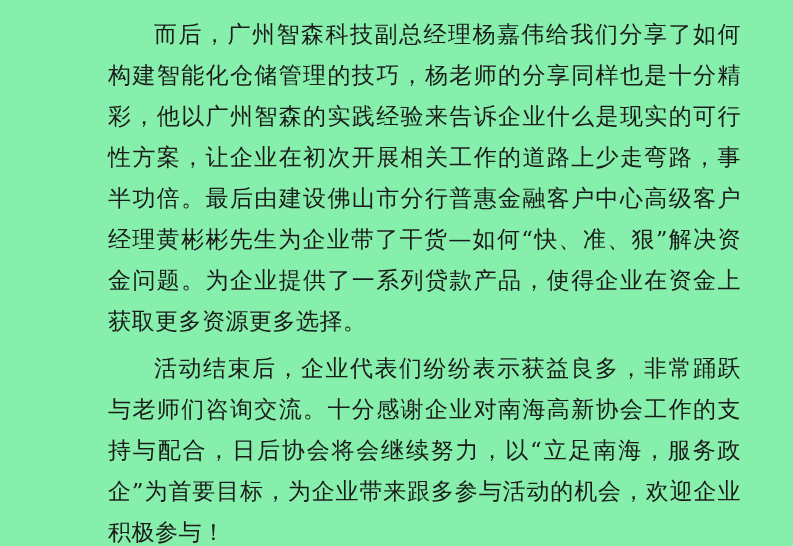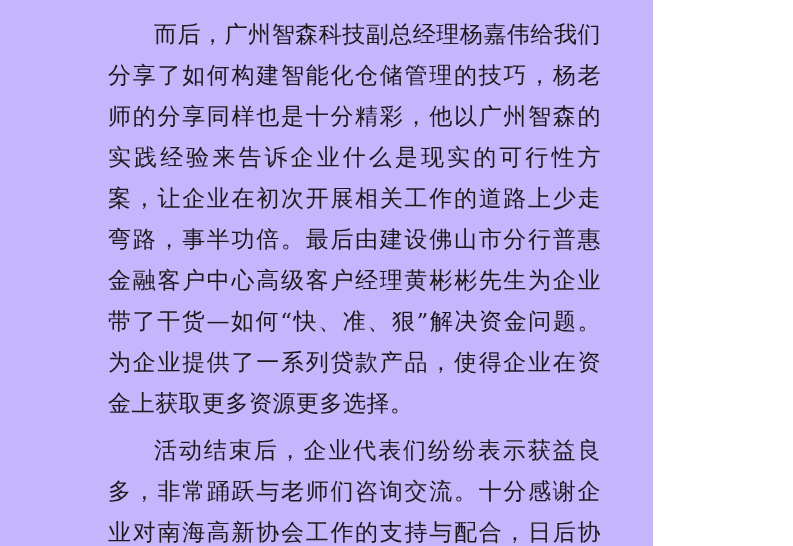--- a/index.html
+++ b/index.html
@@ -7,25 +7,25 @@
     padding: 0;
     background: #ffffff;
   }
   body {
     width: 793px;
     height: 546px;
     overflow: hidden;
     font-family: "DejaVu Serif", "Liberation Serif", serif;
   }
   .page {
-    width: 653px;
+    width: 793px;
     height: 546px;
     box-sizing: border-box;
     padding: 14px 52px 0 108px;
-    background: #c4b5fd;
+    background: #86efac;
   }
   .doc-body {
     color: #1b1b1b;
   }
   .para {
     font-size: 23px;
     line-height: 41px;
     letter-spacing: 0.5px;
     text-align: justify;
     text-align-last: left;

